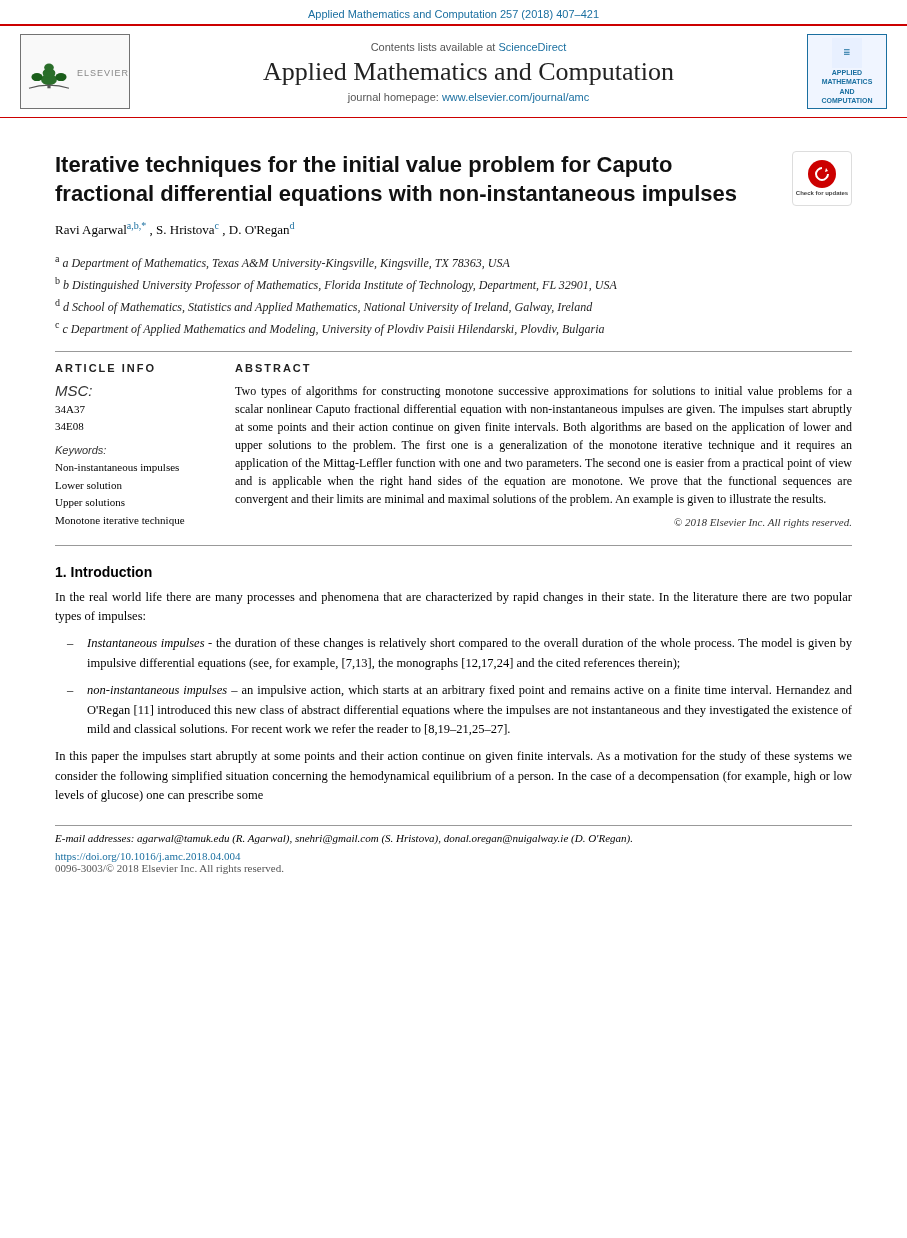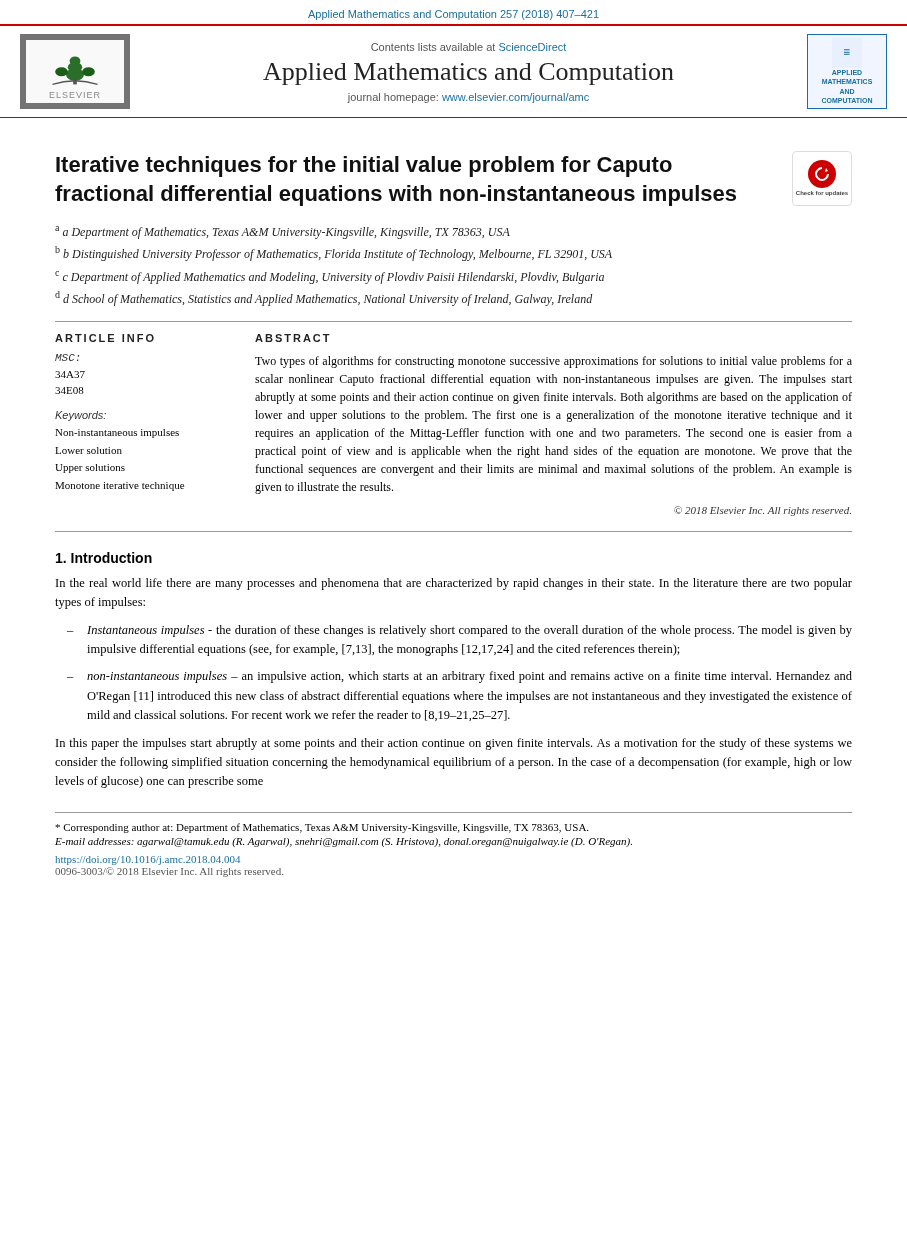--- a/index.html
+++ b/index.html
@@ -25,23 +25,23 @@
       display: flex;
       align-items: center;
       justify-content: space-between;
     }
     .journal-logo-left {
       width: 110px;
     }
     .logo-img {
       width: 110px;
       height: 75px;
-      border: 6px solid #737373;
-      display: flex;
-      flex-direction: column;
+      border: 1px solid #737373;
+      display: flex;
+      flex-direction: row;
       align-items: center;
       justify-content: center;
       background: #f9f9f9;
     }
     .elsevier-tree {
       width: 70px;
       height: 45px;
     }
     .elsevier-label {
       font-size: 9px;
@@ -168,43 +168,42 @@
     .affiliations sup {
       font-style: normal;
     }
     .divider {
       border: none;
       border-top: 1px solid #999;
       margin: 10px 0;
     }
     .article-info-abstract {
       display: flex;
-      gap: 20px;
       margin: 10px 0 15px;
     }
     .article-info {
       width: 180px;
       flex-shrink: 0;
     }
     .section-header-small {
       font-size: 11px;
       font-family: Arial, sans-serif;
       letter-spacing: 2px;
       color: #222;
       font-weight: bold;
       margin-bottom: 8px;
       text-transform: uppercase;
     }
     .msc-block {
       margin-bottom: 10px;
     }
     .msc-label {
-      font-size: 11px;
-      font-style: italic;
-      font-family: Liberation Mono, monospace;
+      font-size: 15px;
+      font-style: italic;
+      font-family: Liberation Sans, sans-serif;
       color: #333;
       margin-bottom: 2px;
     }
     .msc-values {
       font-size: 11px;
       color: #000;
       line-height: 1.5;
     }
     .keywords-block {
       margin-top: 10px;
@@ -356,26 +355,31 @@
       <div class="check-updates-circle">
         <svg width="16" height="16" viewBox="0 0 16 16">
           <path d="M8 2 C5 2 2 5 2 8 C2 11 5 14 8 14 C11 14 14 11 14 8" stroke="white" fill="none" stroke-width="2"></path>
           <polyline points="12,2 14,5 11,6" fill="white"></polyline>
         </svg>
       </div>
       <div class="check-updates-text">Check for updates</div>
     </div>
   </div>
 
+  <div class="authors-line">
+    <span class="author-name">Ravi Agarwal</span><sup>a,b,*</sup>
+    <span>, S. Hristova</span><sup>c</sup>
+    <span>, D. O'Regan</span><sup>d</sup>
+  </div>
 
   <div class="affiliations">
     <div><sup>a</sup> <span>a Department of Mathematics, Texas A&amp;M University-Kingsville, Kingsville, TX 78363, USA</span></div>
-    <div><sup>b</sup> <span>b Distinguished University Professor of Mathematics, Florida Institute of Technology, Melbourne, FL 32901, USA</span></div>
+    <div><sup>b</sup> <span>b Distinguished University Professor of Mathematics, Florida Institute of Technology, Department, FL 32901, USA</span></div>
+    <div><sup>d</sup> <span>d School of Mathematics, Statistics and Applied Mathematics, National University of Ireland, Galway, Ireland</span></div>
     <div><sup>c</sup> <span>c Department of Applied Mathematics and Modeling, University of Plovdiv Paisii Hilendarski, Plovdiv, Bulgaria</span></div>
-    <div><sup>d</sup> <span>d School of Mathematics, Statistics and Applied Mathematics, National University of Ireland, Galway, Ireland</span></div>
   </div>
 
   <hr class="divider">
 
   <div class="article-info-abstract">
 
     <div class="article-info">
       <div class="section-header-small">ARTICLE INFO</div>
       <div class="msc-block">
         <div class="msc-label">MSC:</div>
@@ -415,21 +419,20 @@
     </li>
     <li>
       <em>non-instantaneous impulses</em>
       <span>– an impulsive action, which starts at an arbitrary fixed point and remains active on a finite time interval. Hernandez and O'Regan [11] introduced this new class of abstract differential equations where the impulses are not instantaneous and they investigated the existence of mild and classical solutions. For recent work we refer the reader to [8,19–21,25–27].</span>
     </li>
   </ul>
 
   <div class="body-text">In this paper the impulses start abruptly at some points and their action continue on given finite intervals. As a motivation for the study of these systems we consider the following simplified situation concerning the hemodynamical equilibrium of a person. In the case of a decompensation (for example, high or low levels of glucose) one can prescribe some</div>
 
   <div class="footnote-section">
-    <div class="footnote-text">* Corresponding author at: Department of Mathematics, Texas A&amp;M University-Kingsville, Kingsville, TX 78363, USA.</div>
     <div class="footnote-email">
       <span>E-mail addresses:</span>
       <span>agarwal@tamuk.edu (R. Agarwal), snehri@gmail.com (S. Hristova), donal.oregan@nuigalway.ie (D. O'Regan).</span>
     </div>
     <div class="doi-line">https://doi.org/10.1016/j.amc.2018.04.004</div>
     <div class="issn-line">0096-3003/© 2018 Elsevier Inc. All rights reserved.</div>
   </div>
 
 </div>
 

